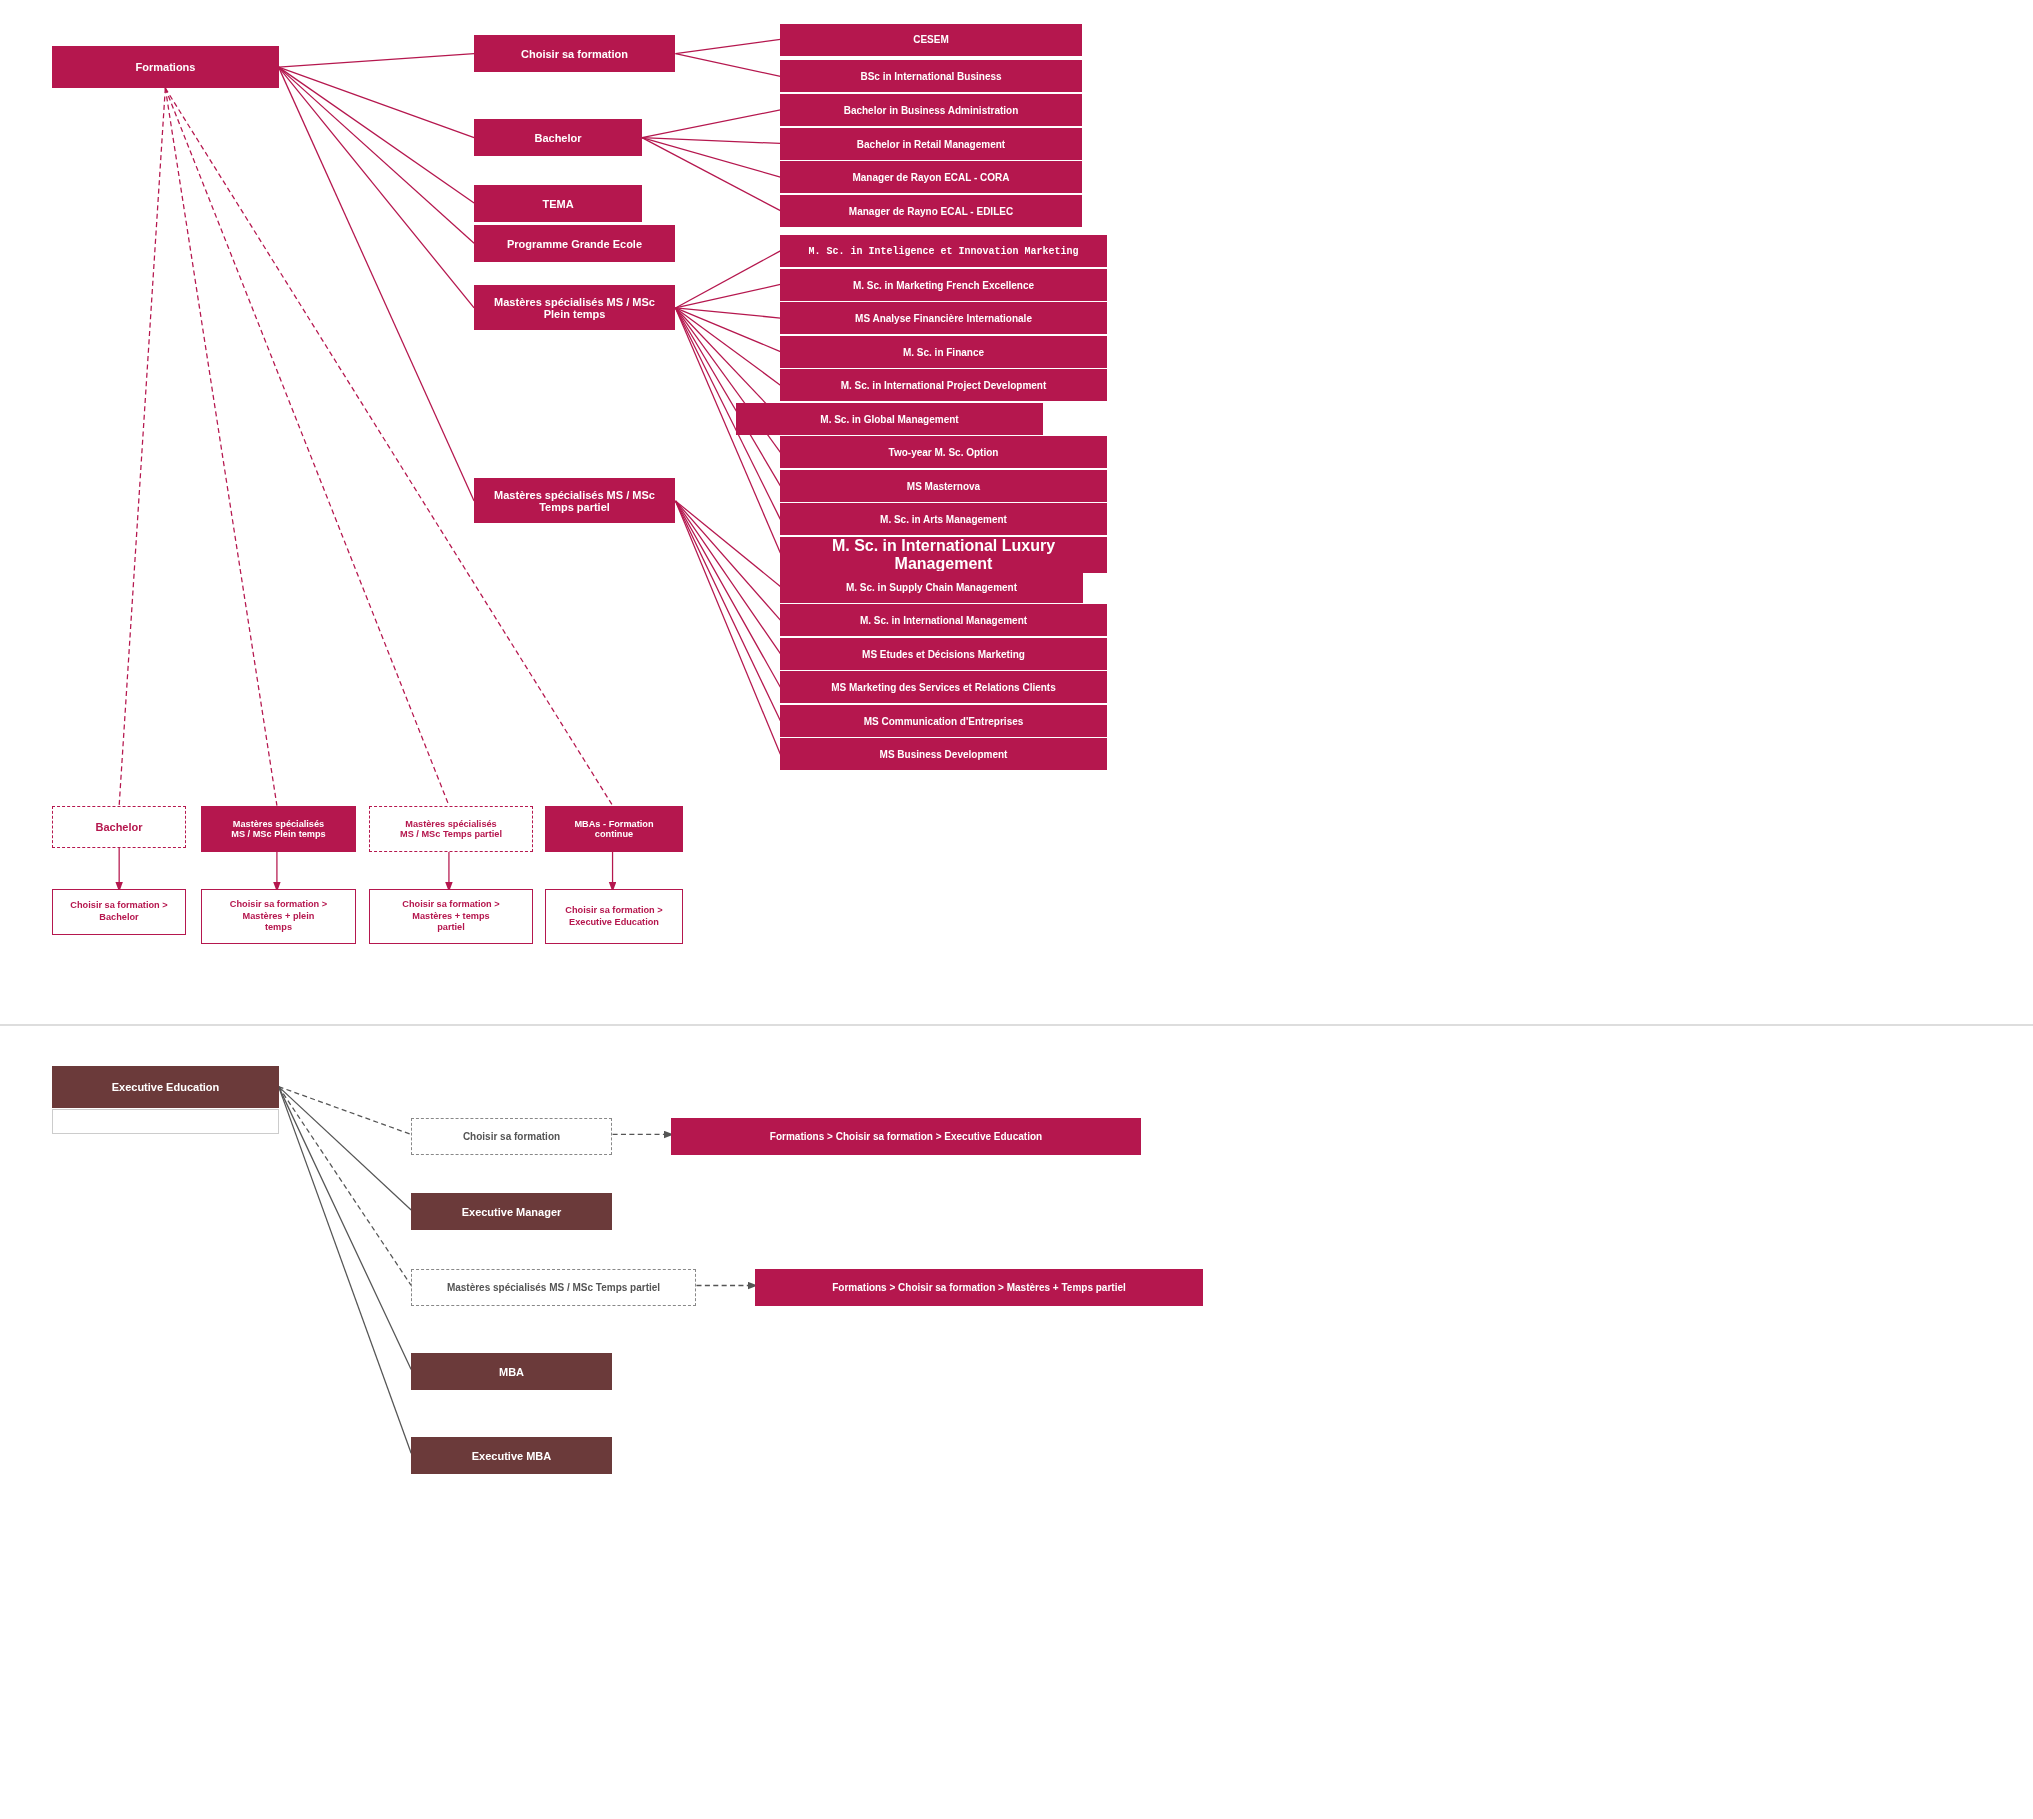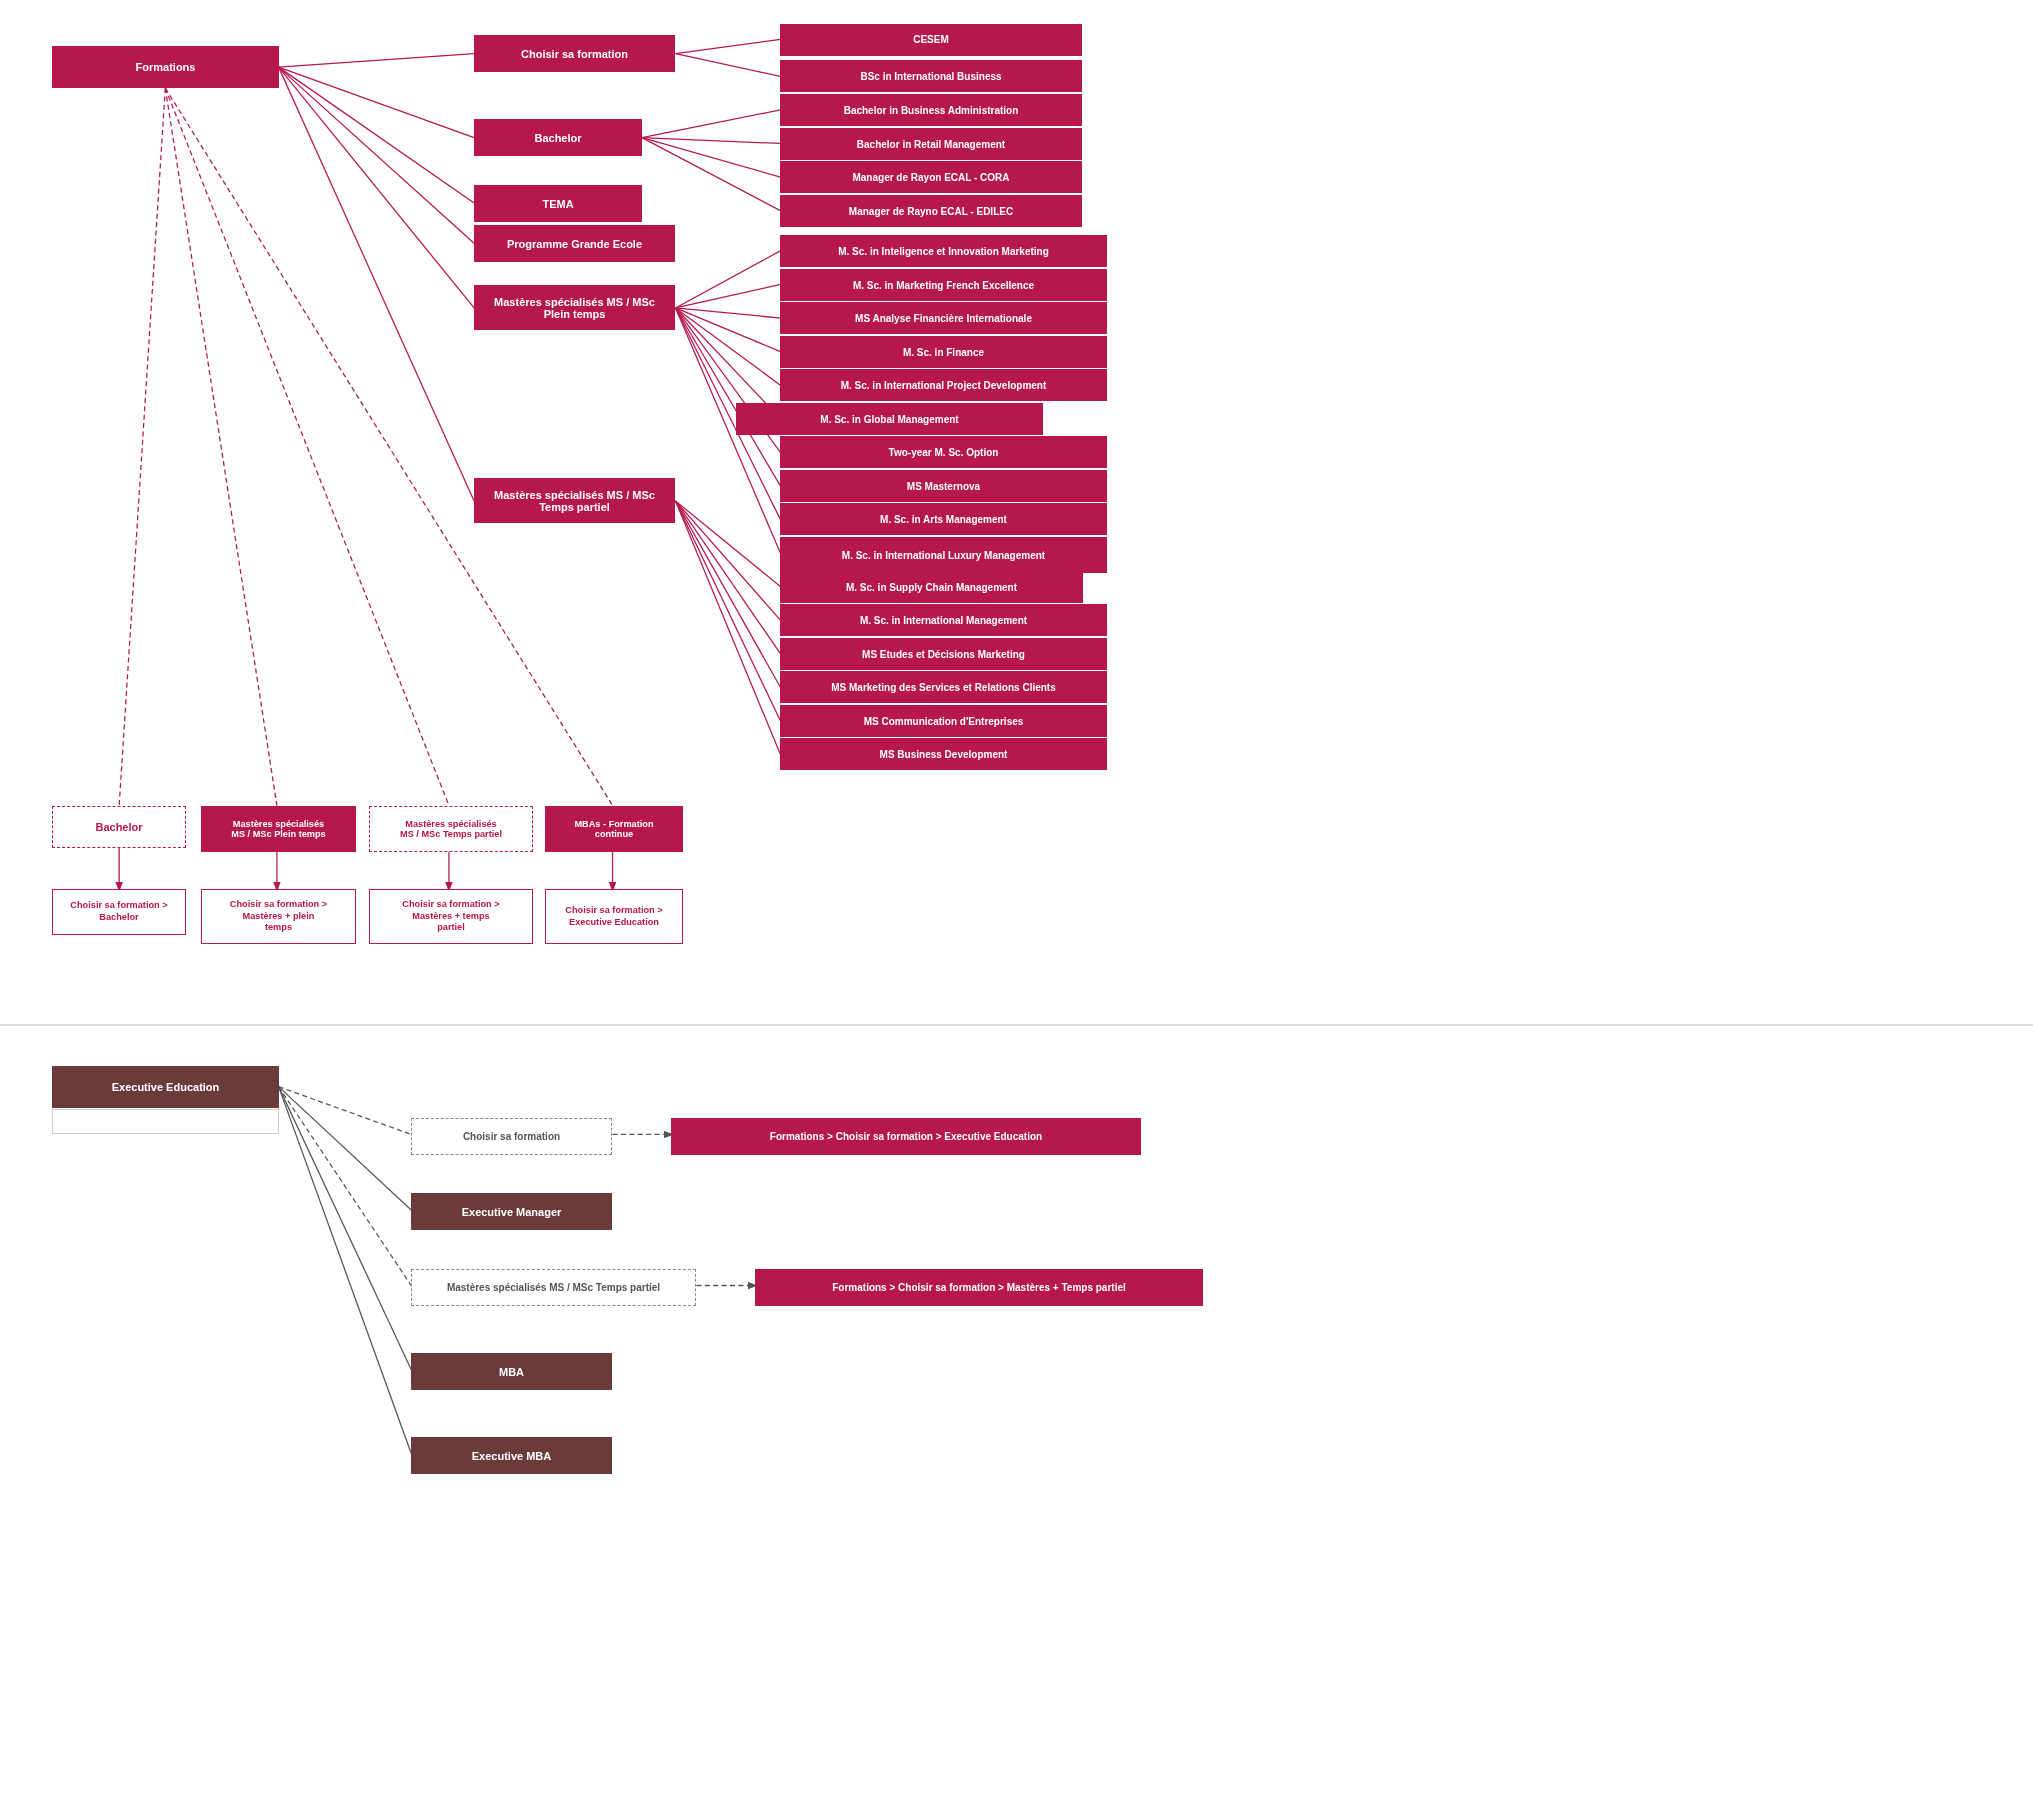--- a/index.html
+++ b/index.html
@@ -175,21 +175,21 @@
   </div>
   <div class="node node-crimson" style="left:780px; top:128px; width:302px; height:32px; font-size:10px;">
     <span>Bachelor in Retail Management</span>
   </div>
   <div class="node node-crimson" style="left:780px; top:161px; width:302px; height:32px; font-size:10px;">
     <span>Manager de Rayon ECAL - CORA</span>
   </div>
   <div class="node node-crimson" style="left:780px; top:195px; width:302px; height:32px; font-size:10px;">
     <span>Manager de Rayno ECAL - EDILEC</span>
   </div>
-  <div class="node node-crimson" style="left:780px; top:235px; width:327px; height:32px; font-size:10px;">
+  <div class="node node-crimson" style="left:780px; top:235px; width:327px; height:32px; font-size:10px;font-family:Liberation Mono, monospace;">
     <span>M. Sc. in Inteligence et Innovation Marketing</span>
   </div>
   <div class="node node-crimson" style="left:780px; top:269px; width:327px; height:32px; font-size:10px;">
     <span>M. Sc. in Marketing French Excellence</span>
   </div>
   <div class="node node-crimson" style="left:780px; top:302px; width:327px; height:32px; font-size:10px;">
     <span>MS Analyse Financière Internationale</span>
   </div>
   <div class="node node-crimson" style="left:780px; top:336px; width:327px; height:32px; font-size:10px;">
     <span>M. Sc. in Finance</span>
@@ -202,21 +202,21 @@
   </div>
   <div class="node node-crimson" style="left:780px; top:436px; width:327px; height:32px; font-size:10px;">
     <span>Two-year M. Sc. Option</span>
   </div>
   <div class="node node-crimson" style="left:780px; top:470px; width:327px; height:32px; font-size:10px;">
     <span>MS Masternova</span>
   </div>
   <div class="node node-crimson" style="left:780px; top:503px; width:327px; height:32px; font-size:10px;">
     <span>M. Sc. in Arts Management</span>
   </div>
-  <div class="node node-crimson" style="left:780px; top:537px; width:327px; height:36px; font-size:10px;">
+  <div class="node node-crimson" style="left:780px; top:537px; width:327px; height:36px; font-size:16px;">
     <span>M. Sc. in International Luxury Management</span>
   </div>
   <div class="node node-crimson" style="left:780px; top:571px; width:303px; height:32px; font-size:10px;">
     <span>M. Sc. in Supply Chain Management</span>
   </div>
   <div class="node node-crimson" style="left:780px; top:604px; width:327px; height:32px; font-size:10px;">
     <span>M. Sc. in International Management</span>
   </div>
   <div class="node node-crimson" style="left:780px; top:638px; width:327px; height:32px; font-size:10px;">
     <span>MS Etudes et Décisions Marketing</span>

